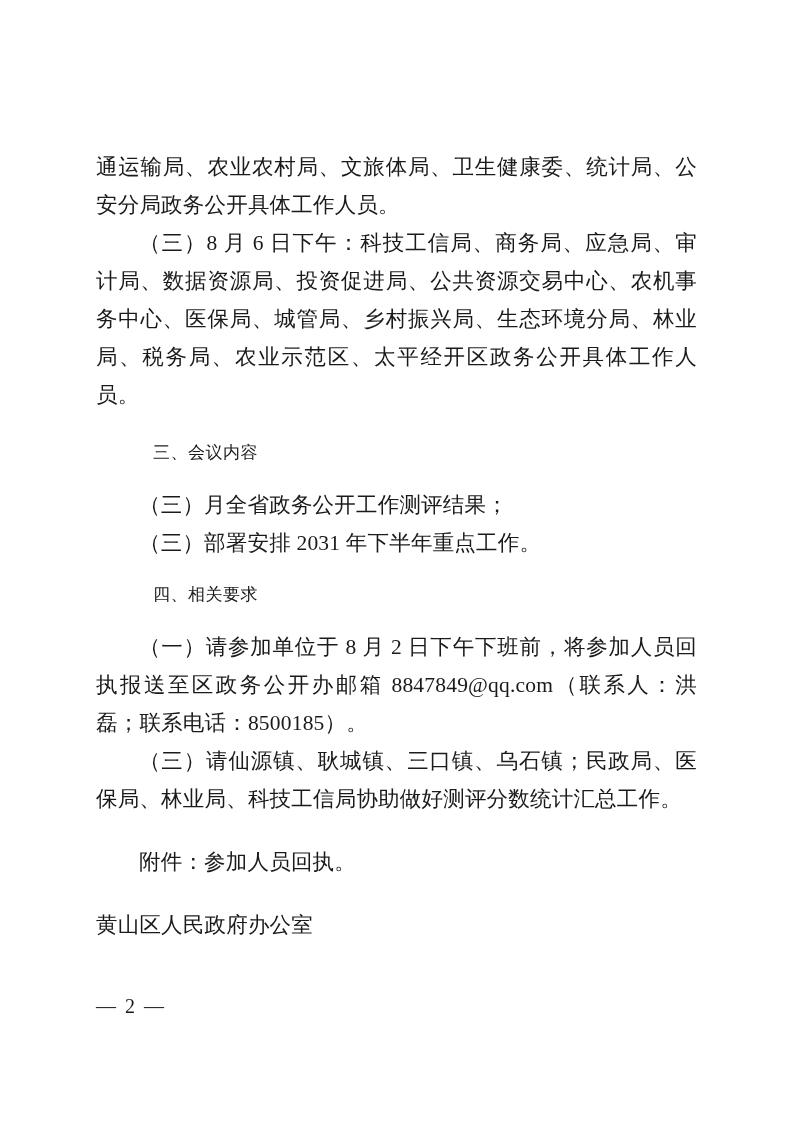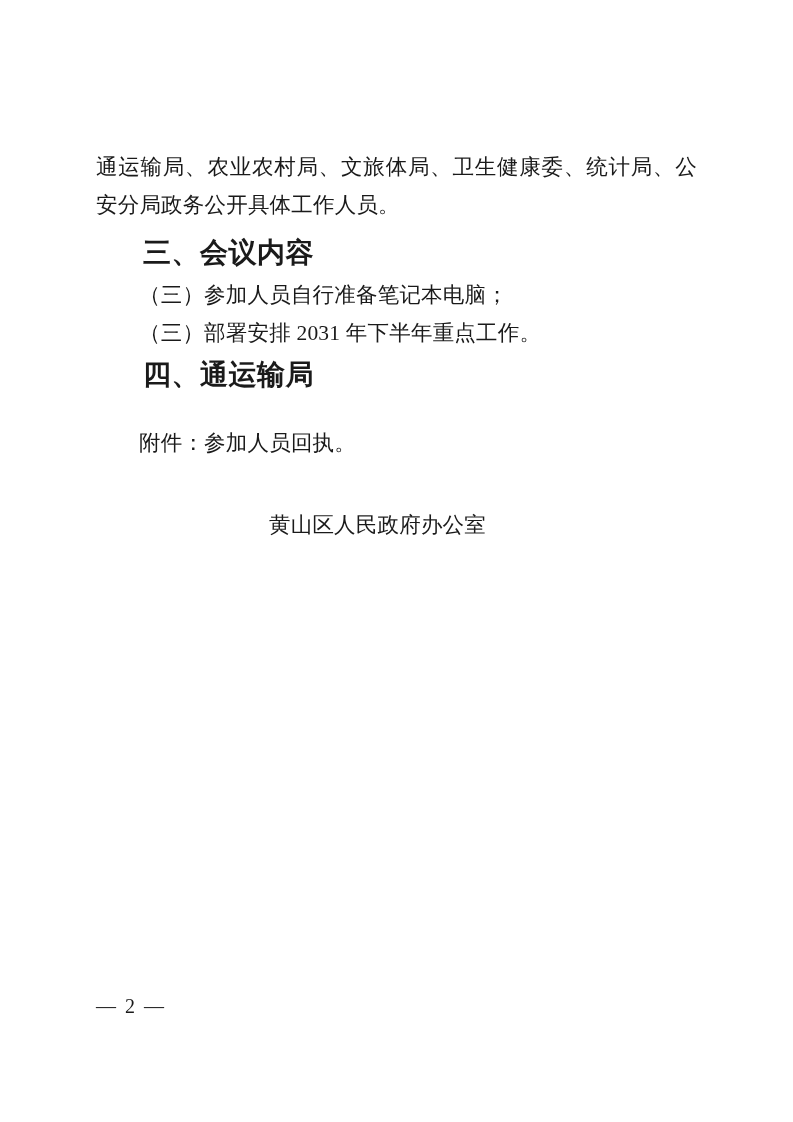--- a/index.html
+++ b/index.html
@@ -32,39 +32,40 @@
     letter-spacing: 0.2px;
   }
   .para {
     margin: 0;
     text-indent: 0;
   }
   .indent2 {
     text-indent: 43px;
   }
   .heading {
-    margin: 4px;
-    font-weight: bold;
+    margin: 14px;
+    font-weight: normal;
     text-indent: 43px;
-    font-size: 28px;
+    font-size: 17px;
     line-height: 38px;
     font-family: "Liberation Sans", "DejaVu Sans", sans-serif;
     letter-spacing: 0.5px;
   }
   .gap-sm { height: 6px; }
   .gap-md { height: 26px; }
   .attach {
     margin: 0;
     text-indent: 43px;
     font-size: 21.5px;
     line-height: 38px;
+    font-family: Liberation Mono, monospace;
   }
   .signature-block {
-    margin-top: 44px;
-    text-align: center;
+    margin-top: 24px;
+    text-align: left;
     padding-right: 38px;
     font-size: 21.5px;
     line-height: 38px;
   }
   .sig-line { display: block; }
   .sig-line.date { padding-right: 14px; }
   .page-number {
     position: absolute;
     left: 96px;
     bottom: 104px;
@@ -75,30 +76,33 @@
 </style>
 </head>
 <body>
 
 <div class="page">
 
   <div class="body-text">
 
     <p class="para">通运输局、农业农村局、文旅体局、卫生健康委、统计局、公安分局政务公开具体工作人员。</p>
 
+    <p class="para indent2">（三）8 月 6 日下午：科技工信局、商务局、应急局、审计局、数据资源局、投资促进局、公共资源交易中心、农机事务中心、医保局、城管局、乡村振兴局、生态环境分局、林业局、税务局、农业示范区、太平经开区政务公开具体工作人员。</p>
 
     <div class="gap-sm"></div>
 
     <p class="heading">三、会议内容</p>
 
-    <p class="para indent2">（三）参加人员自行准备笔记本电脑；</p>
+    <p class="para indent2">（三）月全省政务公开工作测评结果；</p>
     <p class="para indent2">（三）部署安排 2031 年下半年重点工作。</p>
 
-    <p class="heading">四、通运输局</p>
+    <p class="heading">四、相关要求</p>
 
+    <p class="para indent2">（一）请参加单位于 8 月 2 日下午下班前，将参加人员回执报送至区政务公开办邮箱 8847849@qq.com（联系人：洪磊；联系电话：8500185）。</p>
+    <p class="para indent2">（三）请仙源镇、耿城镇、三口镇、乌石镇；民政局、医保局、林业局、科技工信局协助做好测评分数统计汇总工作。</p>
 
     <div class="gap-md"></div>
 
     <p class="attach">附件：参加人员回执。</p>
 
     <div class="signature-block">
       <span class="sig-line">黄山区人民政府办公室</span>
     </div>
 
   </div>

